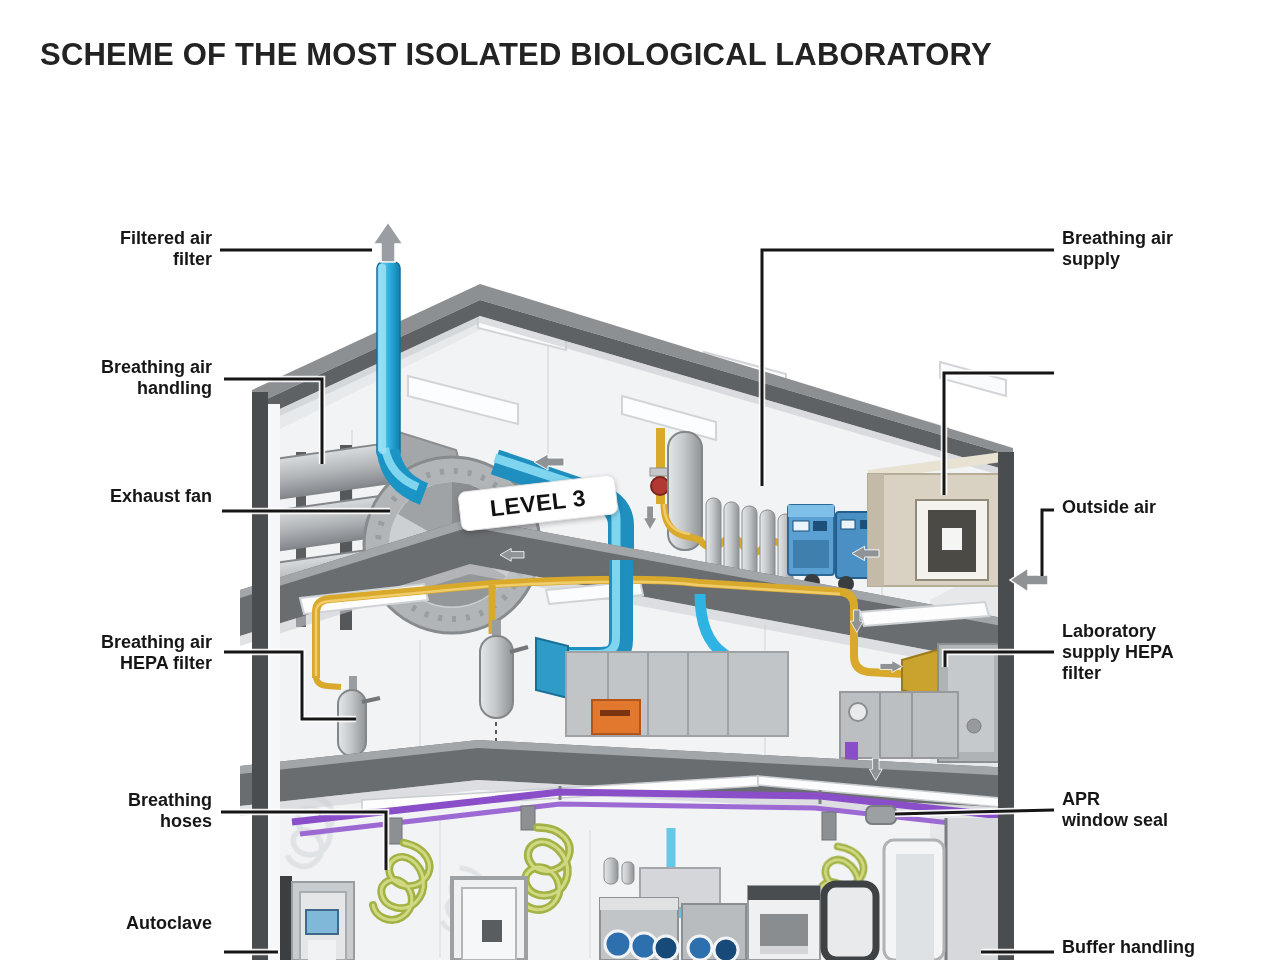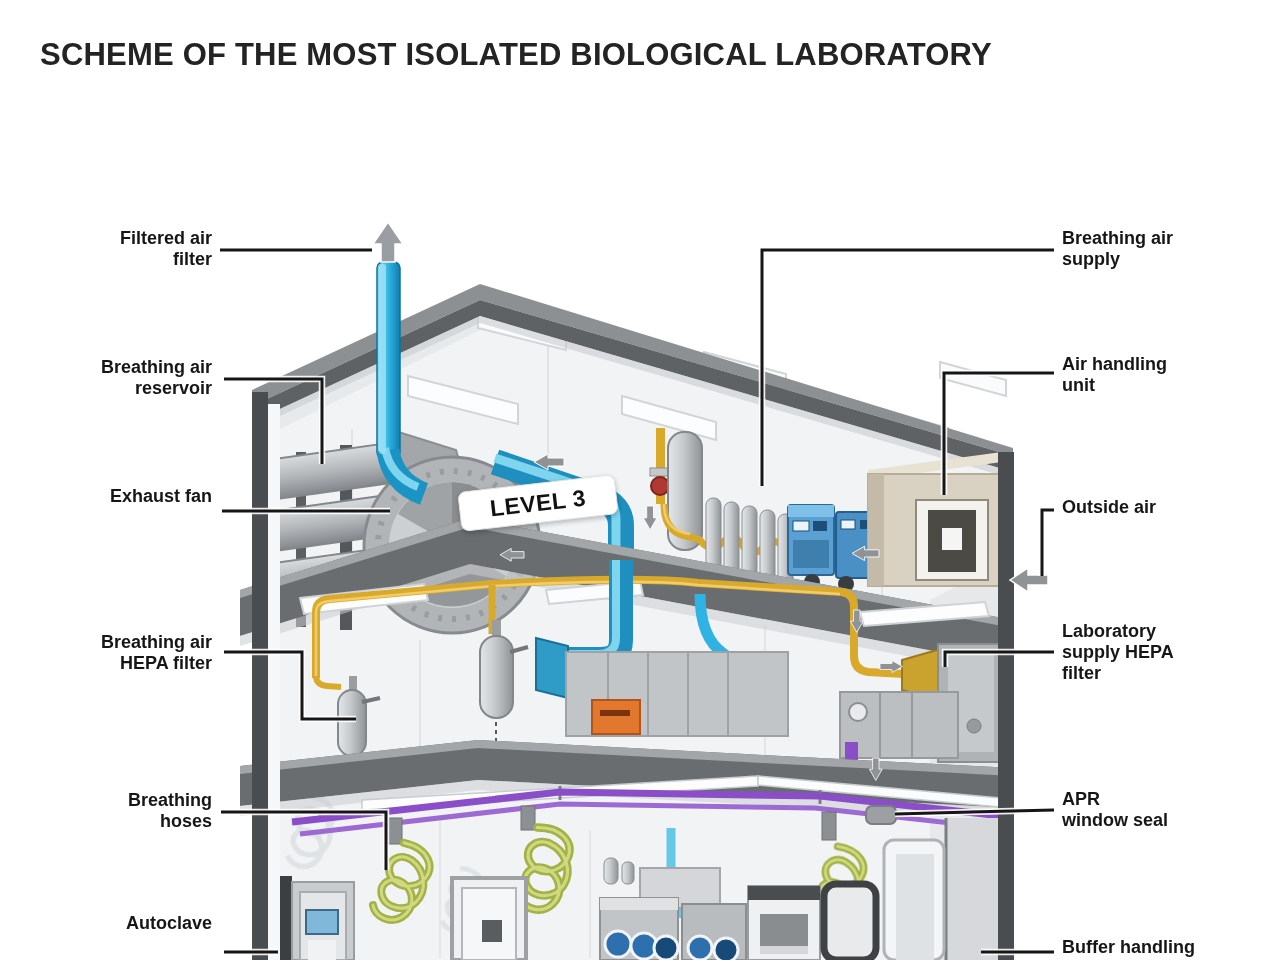--- a/index.html
+++ b/index.html
@@ -350,44 +350,40 @@
   <div class="level-badge">
     <span>LEVEL 3</span>
   </div>
 
   <div class="callout left" style="top:228px">
     <div class="lbl-line">Filtered air</div>
     <div class="lbl-line">filter</div>
   </div>
   <div class="callout left" style="top:357px">
     <div class="lbl-line">Breathing air</div>
-    <div class="lbl-line">reservoir</div>
+    <div class="lbl-line">handling</div>
   </div>
   <div class="callout left" style="top:486px">
     <div class="lbl-line">Exhaust fan</div>
   </div>
   <div class="callout left" style="top:632px">
     <div class="lbl-line">Breathing air</div>
     <div class="lbl-line">HEPA filter</div>
   </div>
   <div class="callout left" style="top:790px">
     <div class="lbl-line">Breathing</div>
     <div class="lbl-line">hoses</div>
   </div>
   <div class="callout left" style="top:913px">
     <div class="lbl-line">Autoclave</div>
   </div>
 
   <div class="callout right" style="top:228px">
     <div class="lbl-line">Breathing air</div>
     <div class="lbl-line">supply</div>
-  </div>
-  <div class="callout right" style="top:354px">
-    <div class="lbl-line">Air handling</div>
-    <div class="lbl-line">unit</div>
   </div>
   <div class="callout right" style="top:497px">
     <div class="lbl-line">Outside air</div>
   </div>
   <div class="callout right" style="top:621px">
     <div class="lbl-line">Laboratory</div>
     <div class="lbl-line">supply HEPA</div>
     <div class="lbl-line">filter</div>
   </div>
   <div class="callout right" style="top:789px">

